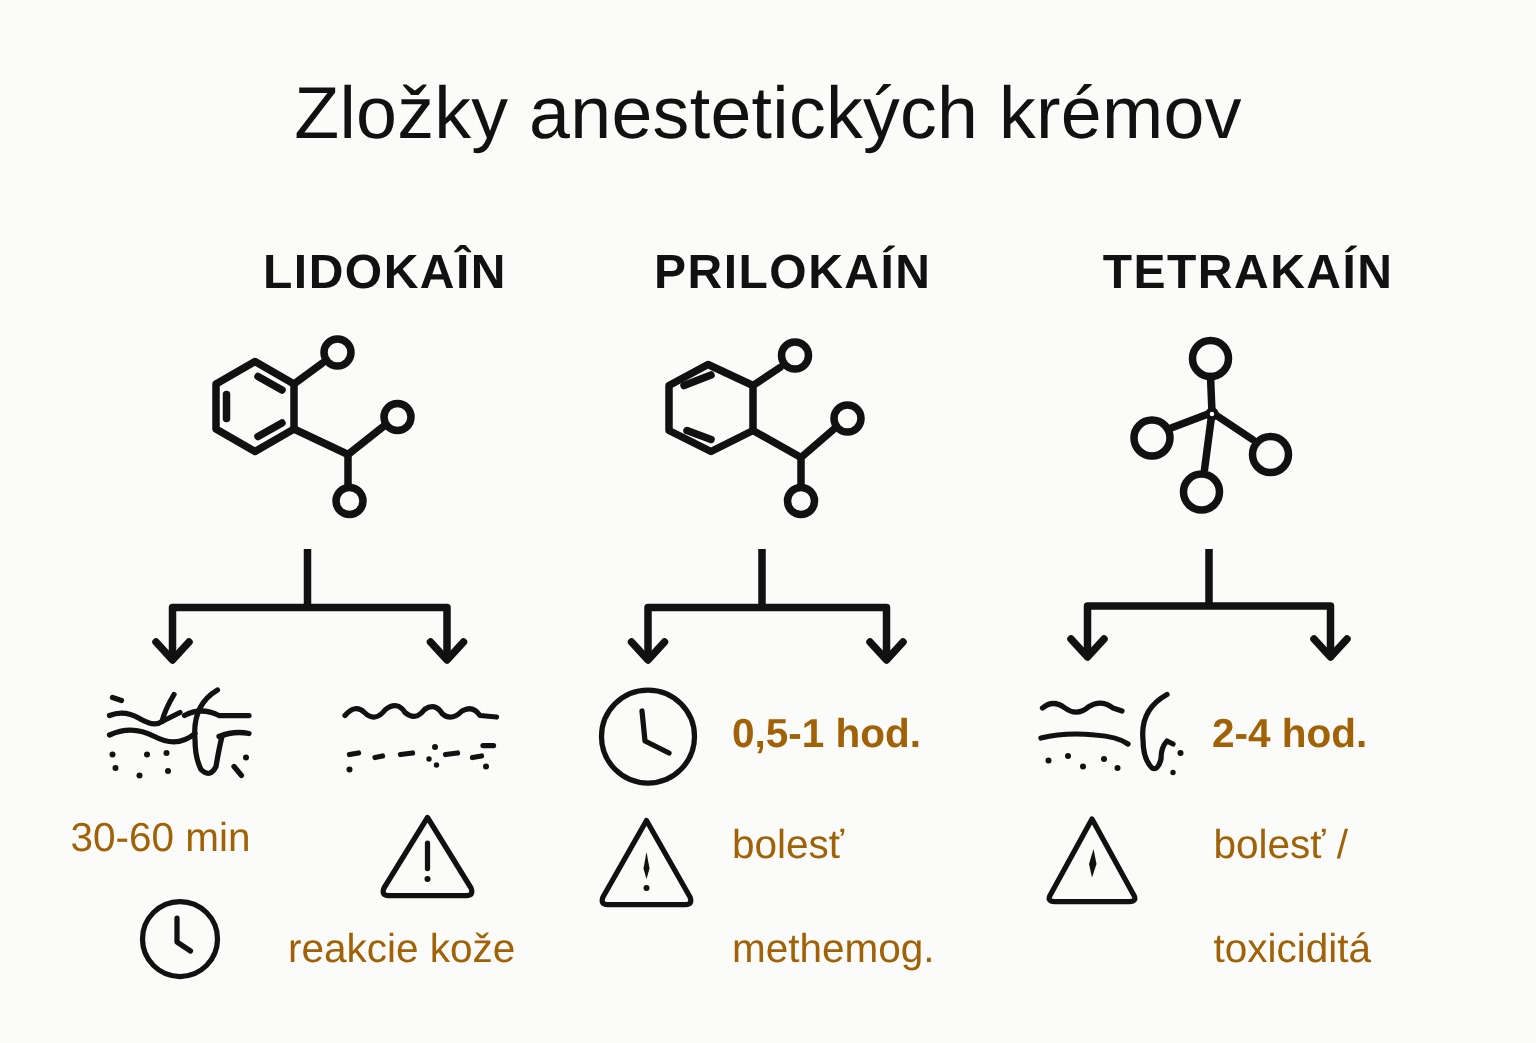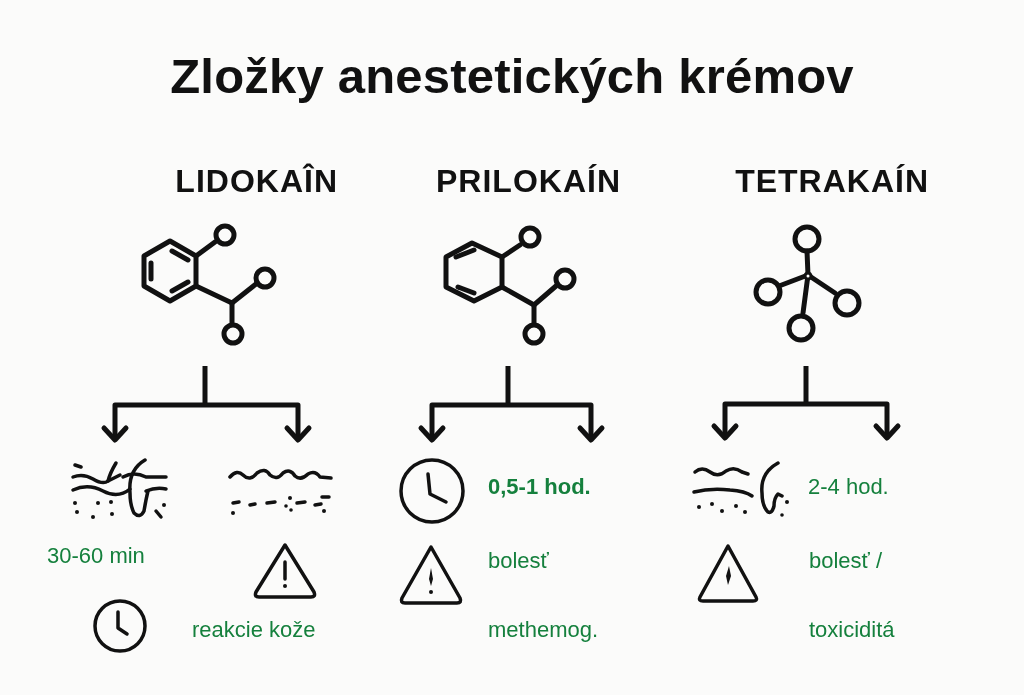--- a/index.html
+++ b/index.html
@@ -3,26 +3,26 @@
 <meta charset="utf-8">
 <style>
   html, body { margin:0; padding:0; }
   body {
     width:1024px; height:695px; background:#fbfbfa; position:relative; overflow:hidden;
     font-family:"Liberation Sans", "DejaVu Sans", sans-serif; color:#111;
   }
   .abs { position:absolute; }
   .title {
     left:0; width:1024px; top:48px; text-align:center;
-    font-size:49px; font-weight:700; letter-spacing:0.2px; color:#111;
+    font-size:49px; font-weight:400; letter-spacing:0.2px; color:#111;
   }
   .drug-name {
     top:163px; font-size:32px; font-weight:700; letter-spacing:1px; text-align:right; width:260px;
   }
-  .label { font-size:22px; font-weight:400; white-space:nowrap; color:#15803d; }
+  .label { font-size:27px; font-weight:400; white-space:nowrap; color:#a16207; }
   .label.bold { font-weight:700; }
   svg { position:absolute; overflow:visible; }
   .stroke { fill:none; stroke:#111; stroke-width:5; stroke-linecap:round; stroke-linejoin:round; }
   .thin { fill:none; stroke:#111; stroke-width:3.5; stroke-linecap:round; stroke-linejoin:round; }
 </style>
 </head>
 <body>
 
 <div class="abs title">Zložky anestetických krémov</div>
 
@@ -157,20 +157,20 @@
   <path class="thin" d="M4,34 Q20,30 40,32 Q55,33 62,38"></path>
   <path class="thin" d="M88,5 Q70,15 72,35 Q72,48 78,54 Q82,56 84,48 Q84,40 88,36 L92,38"></path>
   <circle cx="9" cy="49" r="2" fill="#111"></circle>
   <circle cx="22" cy="46" r="2" fill="#111"></circle>
   <circle cx="32" cy="53" r="2" fill="#111"></circle>
   <circle cx="46" cy="48" r="2" fill="#111"></circle>
   <circle cx="55" cy="54" r="2" fill="#111"></circle>
   <circle cx="97" cy="44" r="2" fill="#111"></circle>
   <circle cx="92" cy="57" r="1.8" fill="#111"></circle>
 </svg>
-<div class="abs label bold" style="left:808px;top:474px;font-weight:400;">2-4 hod.</div>
+<div class="abs label bold" style="left:808px;top:474px;font-weight:700;">2-4 hod.</div>
 
 <svg width="70" height="65" style="left:693px;top:542px;">
   <path class="thin" d="M35,4 L63,55 Q65,59 60,59 L10,59 Q5,59 7,55 Z"></path>
   <path d="M36,24 L38,34 L35,43 L33,34 Z" fill="#111"></path>
 </svg>
 <div class="abs label" style="left:809px;top:548px;">bolesť /</div>
 <div class="abs label" style="left:809px;top:617px;">toxiciditá</div>
 
 </body></html>

